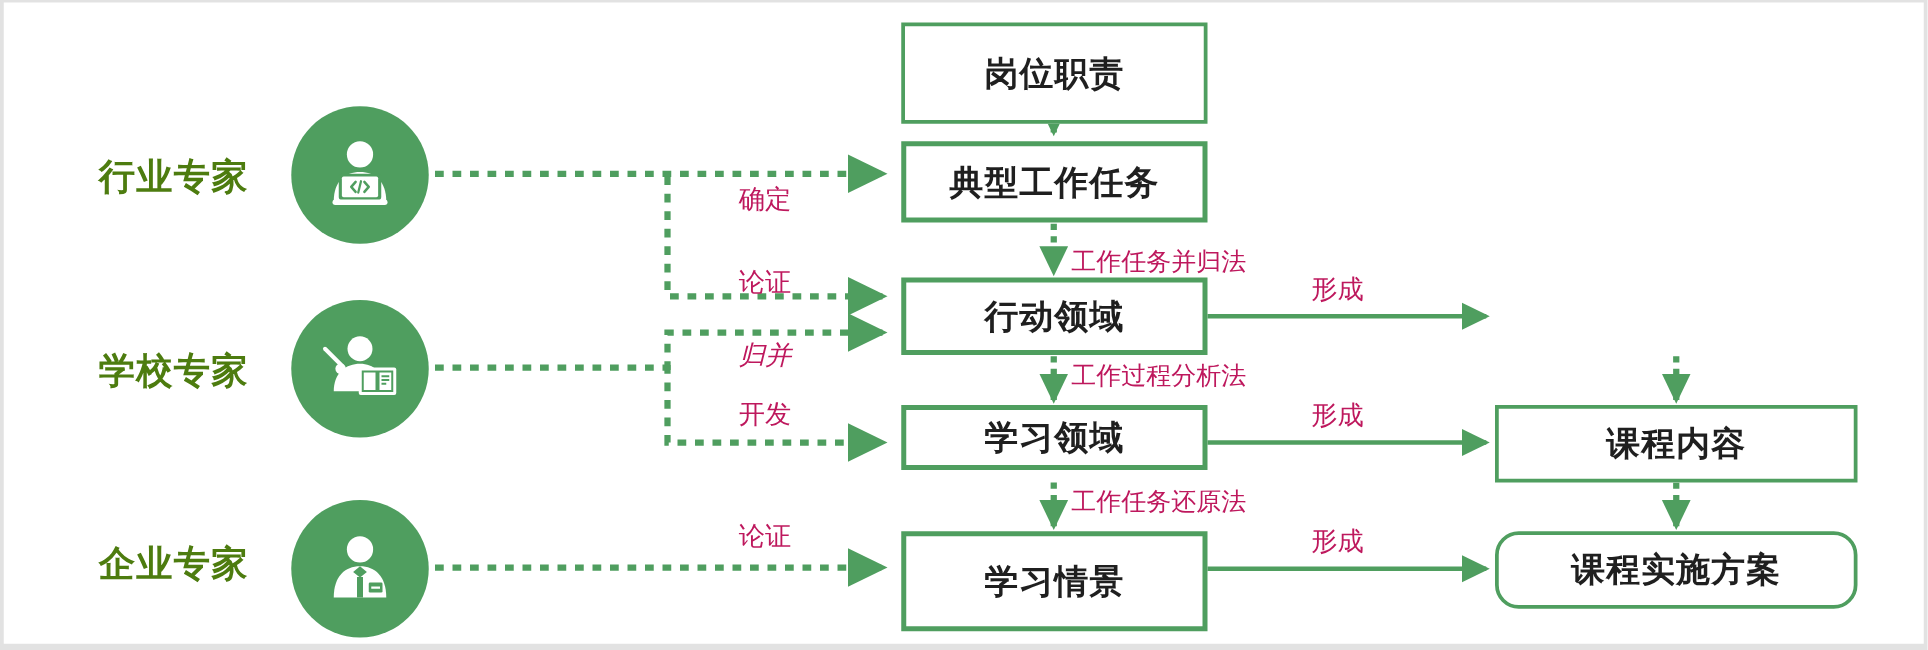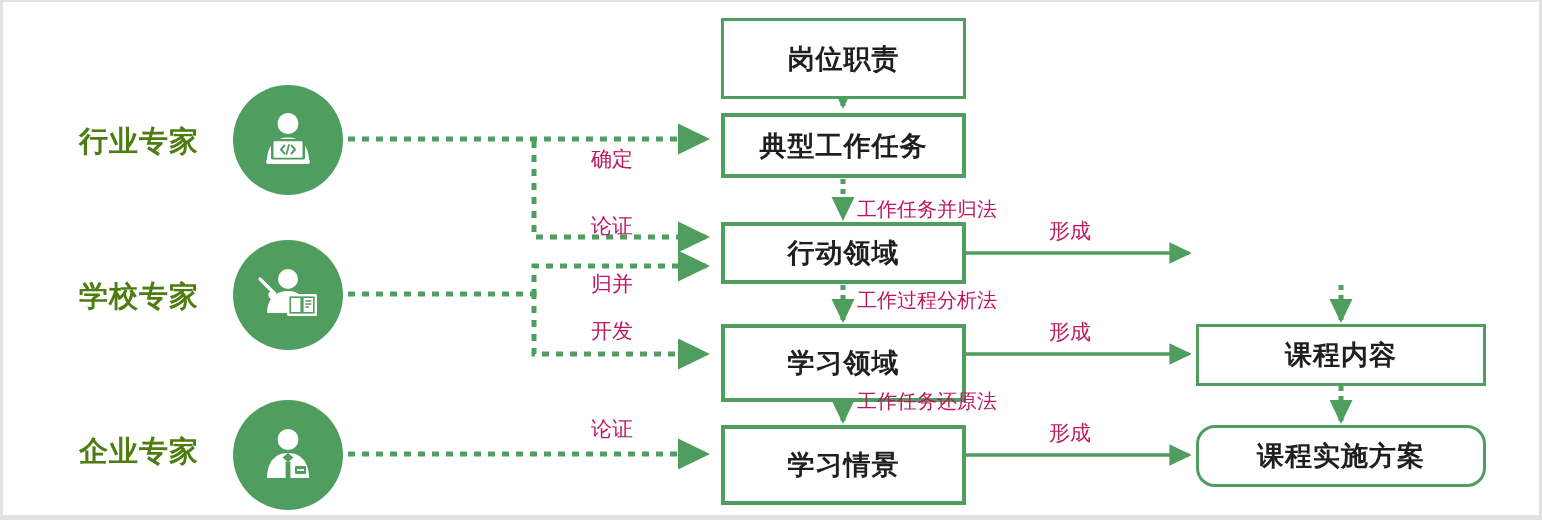--- a/index.html
+++ b/index.html
@@ -159,34 +159,34 @@
       </svg>
     </span>
   </div>
 
   <div class="box" style="left:718px;top:16px;width:245px;height:81px;">岗位职责</div>
 
   <div class="box thick" style="left:718px;top:111px;width:245px;height:65px;">典型工作任务</div>
 
   <div class="box thick" style="left:718px;top:220px;width:245px;height:62px;">行动领域</div>
 
-  <div class="box thick" style="left:718px;top:322px;width:245px;height:78px;">学习领域</div>
+  <div class="box thick" style="left:718px;top:322px;width:245px;height:52px;">学习领域</div>
 
   <div class="box thick" style="left:718px;top:423px;width:245px;height:80px;">学习情景</div>
 
 
   <div class="box" style="left:1193px;top:322px;width:290px;height:62px;">课程内容</div>
 
   <div class="box" style="left:1193px;top:423px;width:290px;height:62px;border-radius:19px;">课程实施方案</div>
 
   <div class="edge-label" style="left:588px;top:143px;">确定</div>
 
   <div class="edge-label" style="left:588px;top:210px;">论证</div>
 
-  <div class="edge-label" style="left:588px;top:268px;">归并</div>
+  <div class="edge-label" style="left:588px;top:268px;font-style:italic;">归并</div>
 
   <div class="edge-label" style="left:588px;top:315px;">开发</div>
 
   <div class="edge-label" style="left:588px;top:413px;">论证</div>
 
   <div class="edge-label small" style="left:854px;top:182px;margin-top:12px;">工作任务并归法</div>
 
   <div class="edge-label small" style="left:854px;top:285px;">工作过程分析法</div>
 
   <div class="edge-label small" style="left:854px;top:386px;">工作任务还原法</div>

